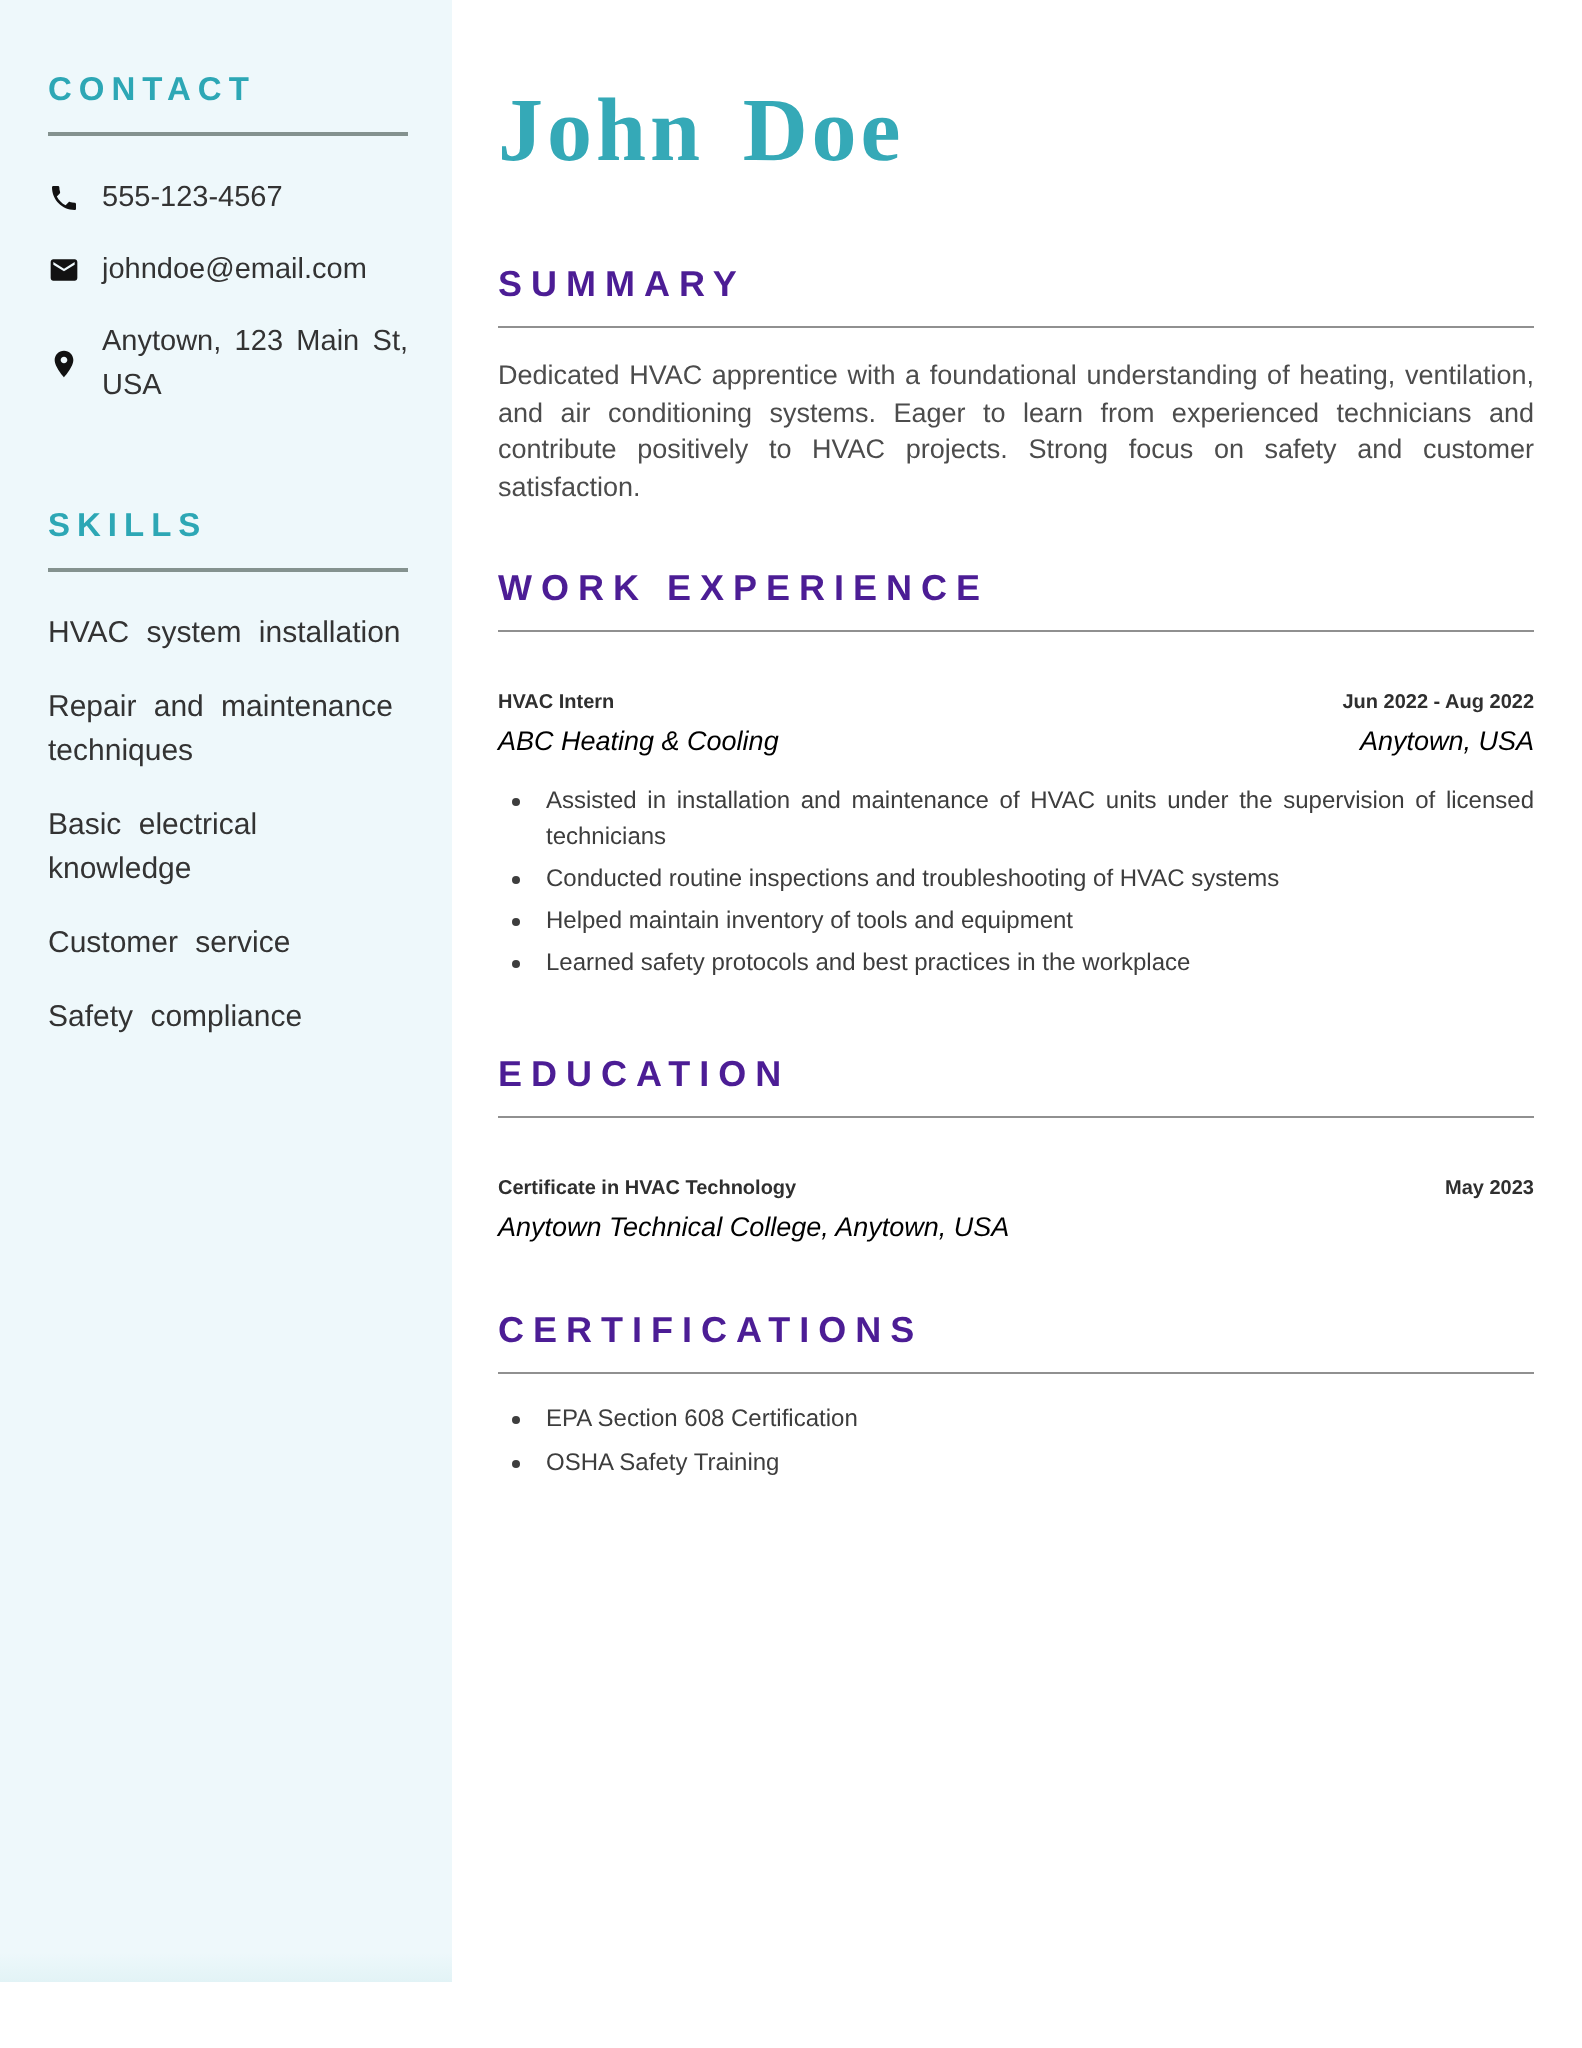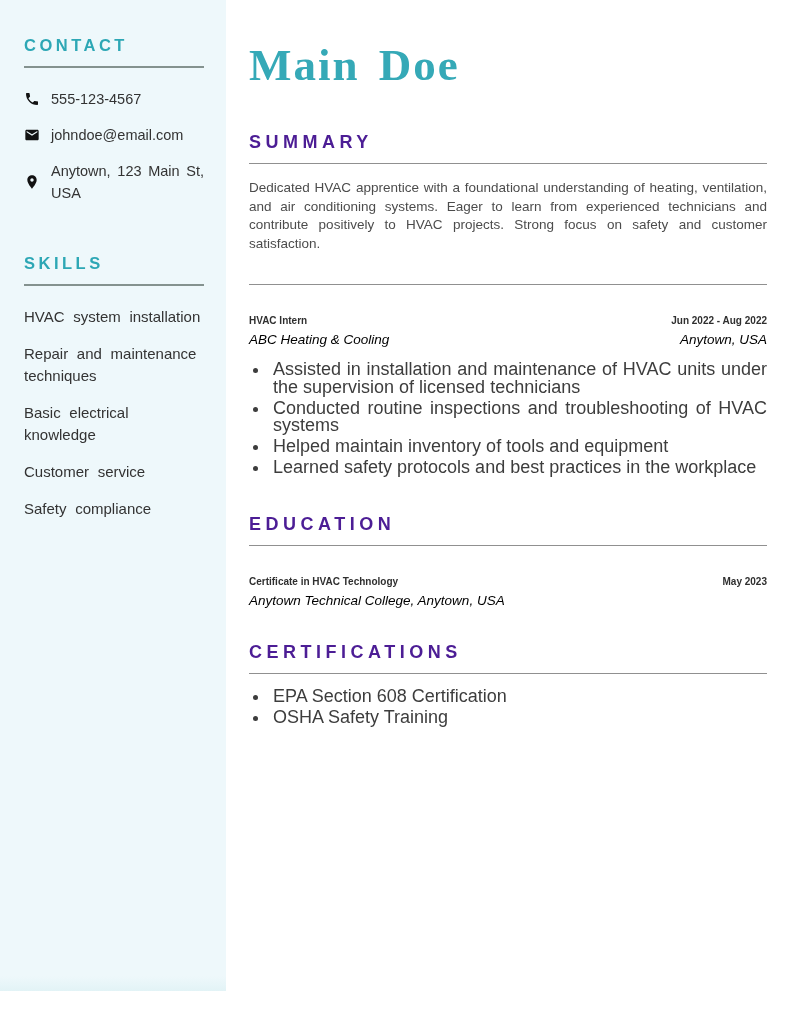--- a/index.html
+++ b/index.html
@@ -110,21 +110,21 @@
     color: #000000;
     line-height: 18px;
     margin-top: 1px;
   }
   ul.bullets {
     margin: 12px 0 0 0;
     padding-left: 21px;
     list-style-type: disc;
   }
   ul.bullets li {
-    font-size: 18px;
+    font-size: 12px;
     line-height: 17.5px;
     color: #3d3d3d;
     text-align: justify;
     margin-bottom: 3.5px;
     padding-left: 3px;
   }
   ul.bullets.certs { margin-top: 14px; }
   ul.bullets.certs li { text-align: left; margin-bottom: 4px; }
 </style>
 </head>
@@ -171,29 +171,30 @@
       <div class="skill-item">HVAC system installation</div>
       <div class="skill-item">Repair and maintenance techniques</div>
       <div class="skill-item">Basic electrical knowledge</div>
       <div class="skill-item">Customer service</div>
       <div class="skill-item">Safety compliance</div>
     </div>
   </aside>
 
   <main class="main">
 
-    <h1 class="name"><span class="first">Main</span> <span class="last">Doe</span></h1>
+    <h1 class="name"><span class="first">John</span> <span class="last">Doe</span></h1>
 
     <section class="section mt-summary">
       <div class="section-heading">SUMMARY</div>
       <hr class="main-rule">
       <p class="summary-text">Dedicated HVAC apprentice with a foundational understanding of heating, ventilation, and air conditioning systems. Eager to learn from experienced technicians and contribute positively to HVAC projects. Strong focus on safety and customer satisfaction.</p>
     </section>
 
     <section class="section mt-work">
+      <div class="section-heading">WORK EXPERIENCE</div>
       <hr class="main-rule">
 
       <div>
         <div class="entry-header">
           <span>HVAC Intern</span>
           <span>Jun 2022 - Aug 2022</span>
         </div>
         <div class="entry-sub">
           <span>ABC Heating &amp; Cooling</span>
           <span>Anytown, USA</span>

